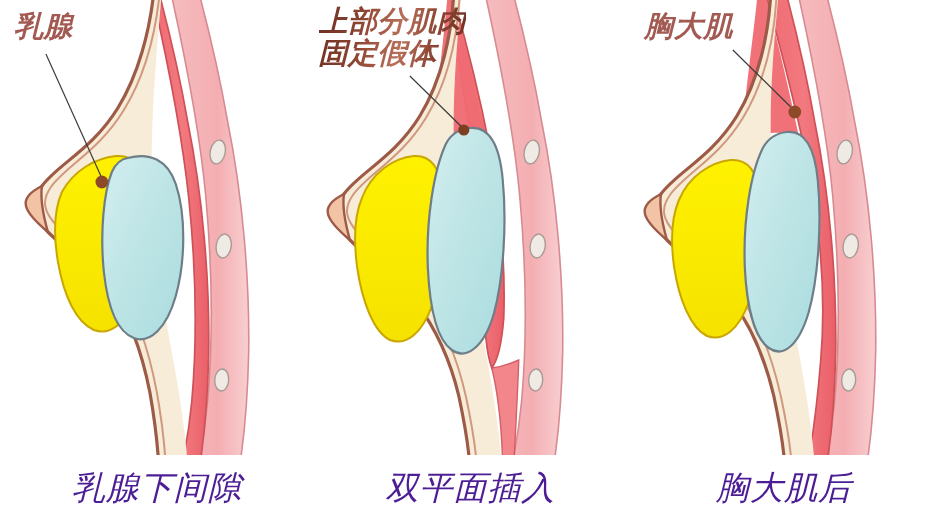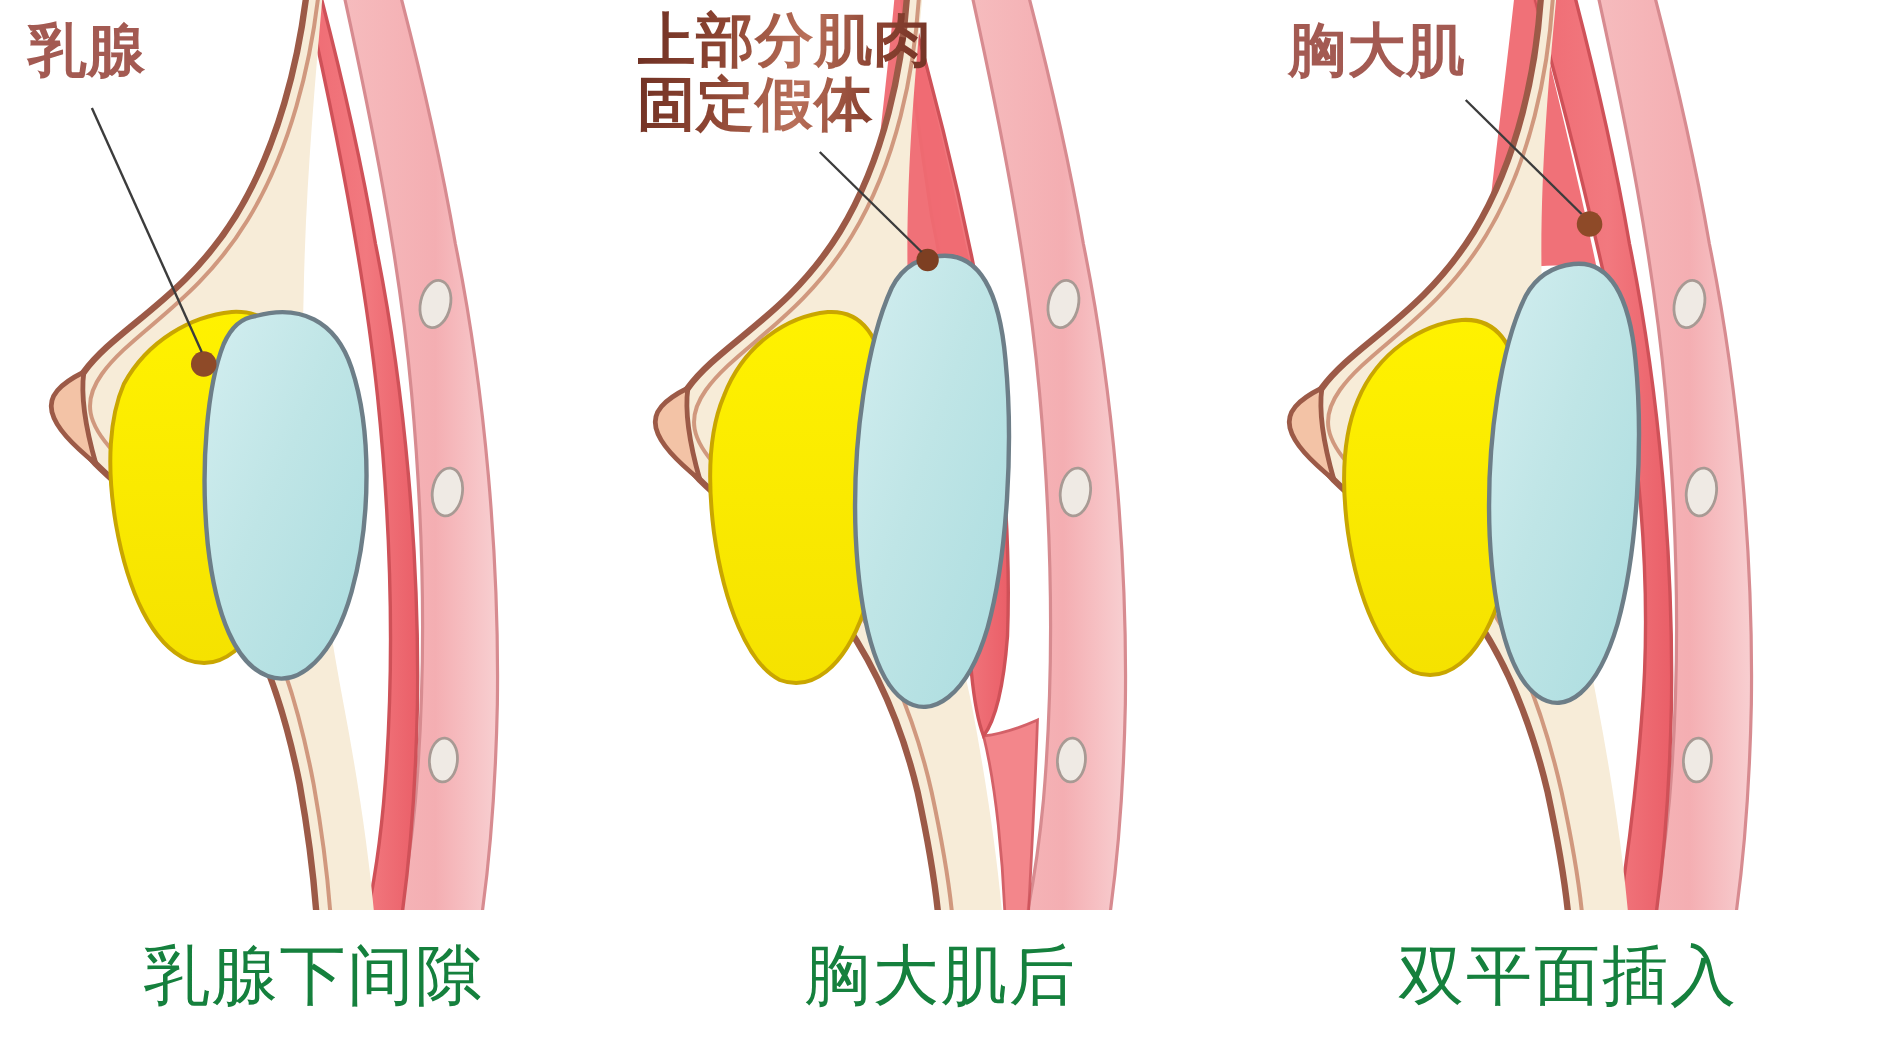--- a/index.html
+++ b/index.html
@@ -11,20 +11,21 @@
     width: 941px;
     height: 525px;
     font-family: "Liberation Sans", "DejaVu Sans", sans-serif;
     overflow: hidden;
     position: relative;
   }
   .figure {
     position: relative;
     width: 753px;
     height: 525px;
+    font-style: italic;
   }
   .panels {
     position: absolute;
     left: 0; top: 0;
     width: 941px;
     height: 455px;
     display: flex;
   }
   .panel {
     position: relative;
@@ -77,21 +78,21 @@
     display: flex;
   }
   .caption-cell {
     width: 313.6px;
     display: flex;
     align-items: center;
     justify-content: center;
   }
   .caption-text {
     font-size: 33px;
-    color: #15803d;
+    color: #4c1d95;
     letter-spacing: 1px;
     font-family: "DejaVu Sans", "Liberation Sans", sans-serif;
   }
 </style>
 </head>
 <body>
 
 <div class="figure">
 
   <div class="panels">
@@ -254,20 +255,20 @@
       <div class="callout callout-2">胸大肌</div>
     </div>
 
   </div>
 
   <div class="captions">
     <div class="caption-cell">
       <div class="caption-text">乳腺下间隙</div>
     </div>
     <div class="caption-cell">
+      <div class="caption-text">双平面插入</div>
+    </div>
+    <div class="caption-cell">
       <div class="caption-text">胸大肌后</div>
     </div>
-    <div class="caption-cell">
-      <div class="caption-text">双平面插入</div>
-    </div>
   </div>
 
 </div>
 
 </body></html>

